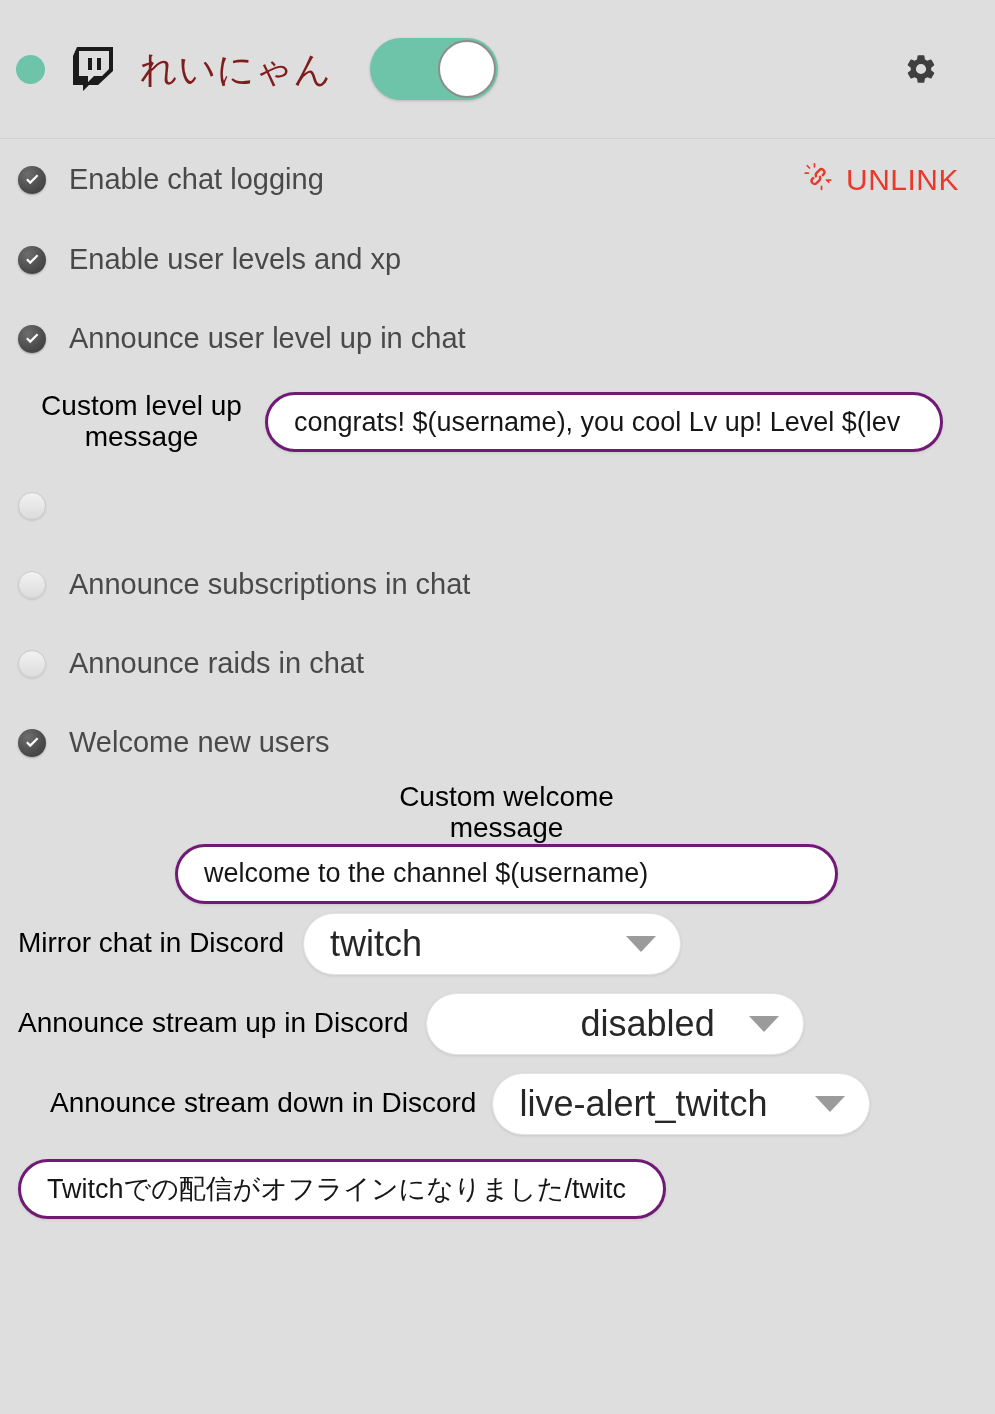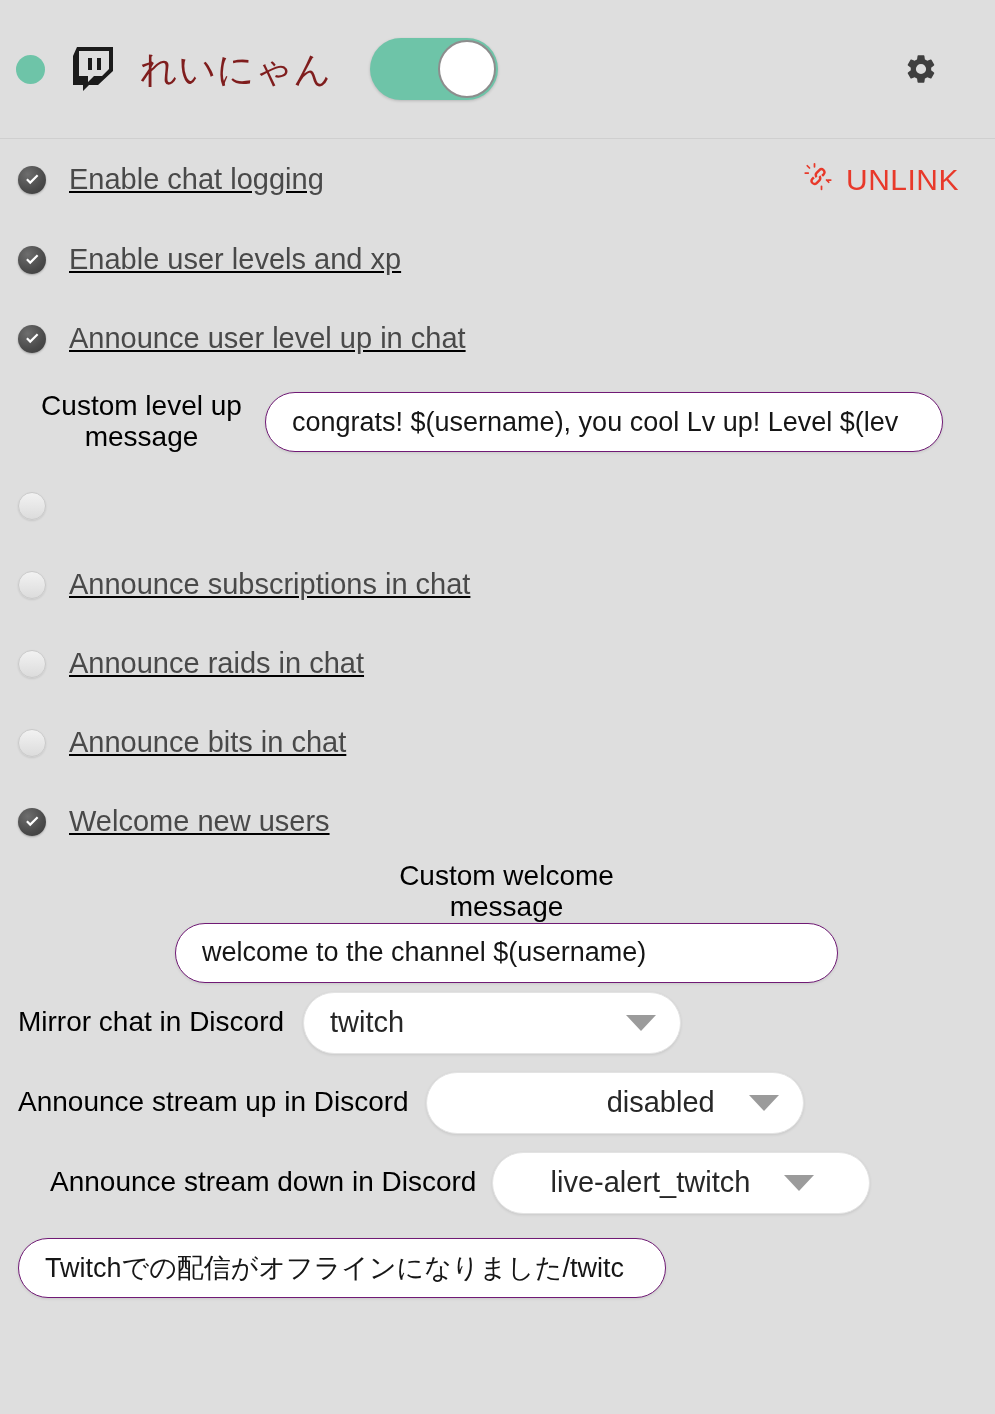--- a/index.html
+++ b/index.html
@@ -96,21 +96,20 @@
 
   .row {
     display: flex;
     align-items: center;
     position: relative;
   }
 
   .check-row {
     height: 79px;
     padding-left: 18px;
-    text-decoration: underline;
   }
 
   .checkbox {
     width: 28px;
     height: 28px;
     border-radius: 50%;
     flex: 0 0 auto;
     position: relative;
     display: flex;
     align-items: center;
@@ -163,21 +162,21 @@
   .field-label {
     font-size: 28px;
     color: #000000;
     line-height: 1.1;
     flex: 0 0 auto;
     text-align: center;
   }
 
   .pill-input {
     background: #ffffff;
-    border: 1px solid #701a75;
+    border: 3px solid #701a75;
     border-radius: 34px;
     height: 60px;
     display: flex;
     align-items: center;
     padding: 0 26px;
     font-size: 27px;
     color: #161616;
     overflow: hidden;
     white-space: nowrap;
     box-shadow: 0 1px 3px rgba(0,0,0,0.10);
@@ -185,21 +184,21 @@
 
   .pill-select {
     background: #ffffff;
     border: 1px solid #e3e3e3;
     border-radius: 34px;
     height: 62px;
     display: flex;
     align-items: center;
     justify-content: space-between;
     padding: 0 24px 0 26px;
-    font-size: 29px;
+    font-size: 36px;
     color: #272727;
     white-space: nowrap;
     box-shadow: 0 1px 3px rgba(0,0,0,0.10);
   }
 
   .caret {
     width: 0;
     height: 0;
     border-left: 15px solid transparent;
     border-right: 15px solid transparent;
@@ -213,21 +212,21 @@
   #row-levelup-msg .pill-input { width: 678px; }
 
   #row-welcome-msg .field-label { width: 265px; }
   #row-welcome-msg .pill-input  { width: 663px; }
 
   #row-streamdown-msg .field-label { width: 290px; }
   #row-streamdown-msg .pill-input  { width: 648px; }
 
   #row-mirror .pill-select   { width: 378px; margin-left: 19px; }
   #row-announce-up .pill-select   { width: 378px; margin-left: 17px; justify-content: flex-end; }
-  #row-announce-down .pill-select { width: 378px; margin-left: 16px; justify-content: center; }
+  #row-announce-down .pill-select { width: 378px; margin-left: 16px; }
 </style>
 </head>
 <body>
 
 <div class="app">
 
   <div class="header">
 
     <div class="status-dot"></div>
 
@@ -305,24 +304,20 @@
     <div class="row check-row">
       <div class="checkbox unchecked"></div>
       <div class="check-label">Announce subscriptions in chat</div>
     </div>
 
     <div class="row check-row">
       <div class="checkbox unchecked"></div>
       <div class="check-label">Announce raids in chat</div>
     </div>
 
-    <div class="row check-row">
-      <div class="checkbox unchecked"></div>
-      <div class="check-label">Announce bits in chat</div>
-    </div>
 
 
     <div class="row check-row">
       <div class="checkbox checked">
         <svg class="tick" width="19" height="19" viewBox="0 0 20 20">
             <path fill="#ffffff" d="M7.6 14.9 3.3 10.6l1.6-1.6 2.7 2.7 7-7 1.6 1.6z"></path>
           </svg>
       </div>
       <div class="check-label">Welcome new users</div>
     </div>

